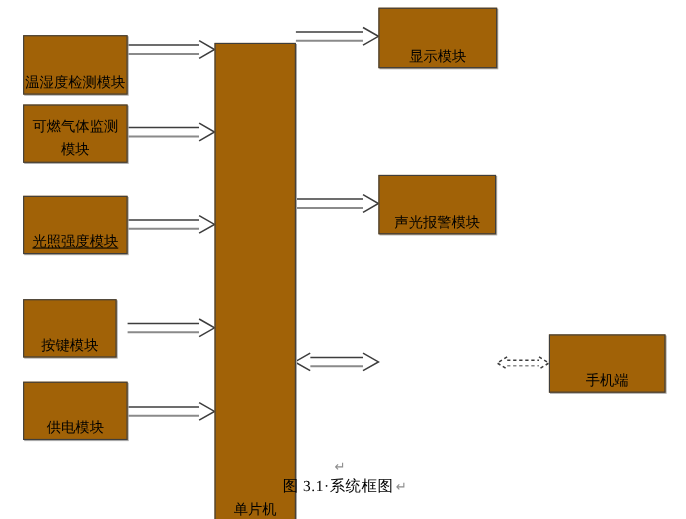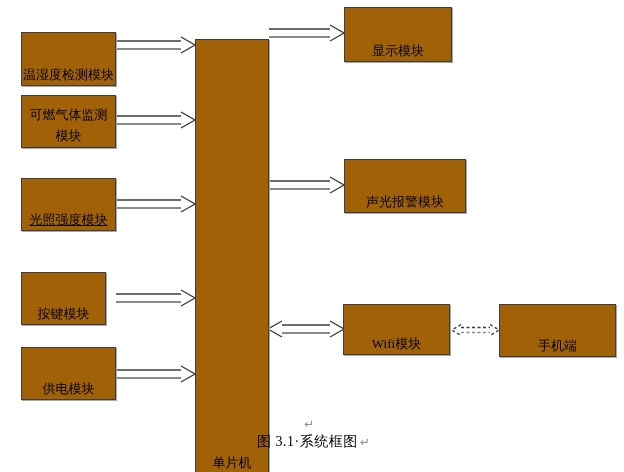--- a/index.html
+++ b/index.html
@@ -22,23 +22,23 @@
     font-size:13px;line-height:21px;color:#000;
     white-space:pre-line;
   }
   .b-temp  {left:21px;  top:21px;  width:95px;  height:54px;margin-top:11px;}
   .b-gas   {left:21px;  top:95px;  width:95px;  height:53px;font-family:Liberation Mono, monospace;}
   .b-light {left:21px;  top:178px; width:95px;  height:53px;text-decoration:underline;}
   .b-keys  {left:21px;  top:272px; width:85px;  height:53px;}
   .b-power {left:21px;  top:347px; width:95px;  height:53px;}
   .b-mcu   {left:195px; top:9px;   width:74px;  height:456px;margin-top:30px;}
   .b-display{left:344px;top:7px;   width:108px; height:55px;}
-  .b-alarm {left:344px; top:159px; width:122px; height:54px;}
+  .b-alarm {left:344px; top:159px; width:107px; height:54px;}
   .b-wifi  {left:343px; top:304px; width:107px; height:51px;}
-  .b-phone {left:499px; top:304px; width:117px; height:53px;}
+  .b-phone {left:499px; top:304px; width:106px; height:53px;}
   .caption{
     position:absolute;left:257px;top:433px;
     font-size:14px;color:#000;letter-spacing:0.5px;
     white-space:nowrap;
   }
   .fmt-mark{
     color:#8e8e8e;font-size:12px;
     font-family:"DejaVu Sans",sans-serif;
   }
   .fmt-mark.standalone{position:absolute;left:304px;top:417px;}
@@ -100,23 +100,20 @@
   <div class="box b-mcu">
     <span>单片机
 最小系统</span>
   </div>
   <div class="box b-display">
     <span>显示模块</span>
   </div>
   <div class="box b-alarm">
     <span>声光报警模块</span>
   </div>
-  <div class="box b-wifi">
-    <span>Wifi模块</span>
-  </div>
   <div class="box b-phone">
     <span>手机端</span>
   </div>
 
   <span class="fmt-mark standalone">↵</span>
 
   <div class="caption">
     <span>图 3.1·系统框图</span><span class="fmt-mark">↵</span>
   </div>
 

